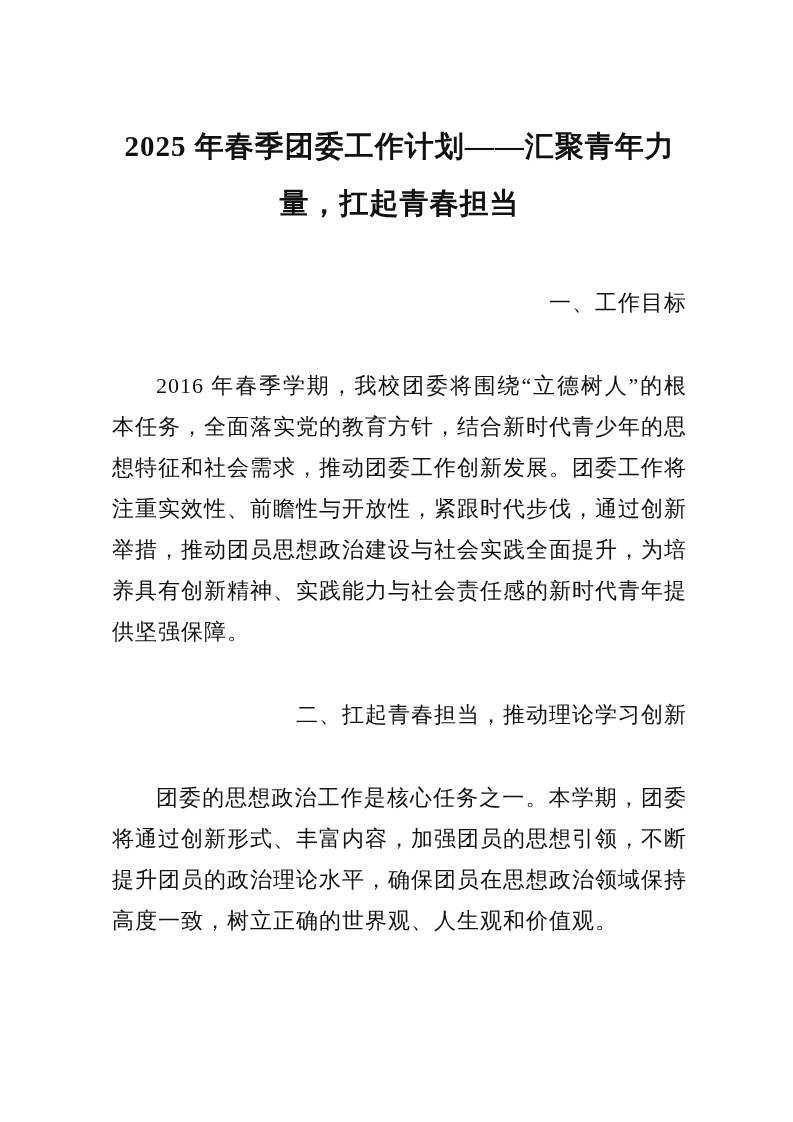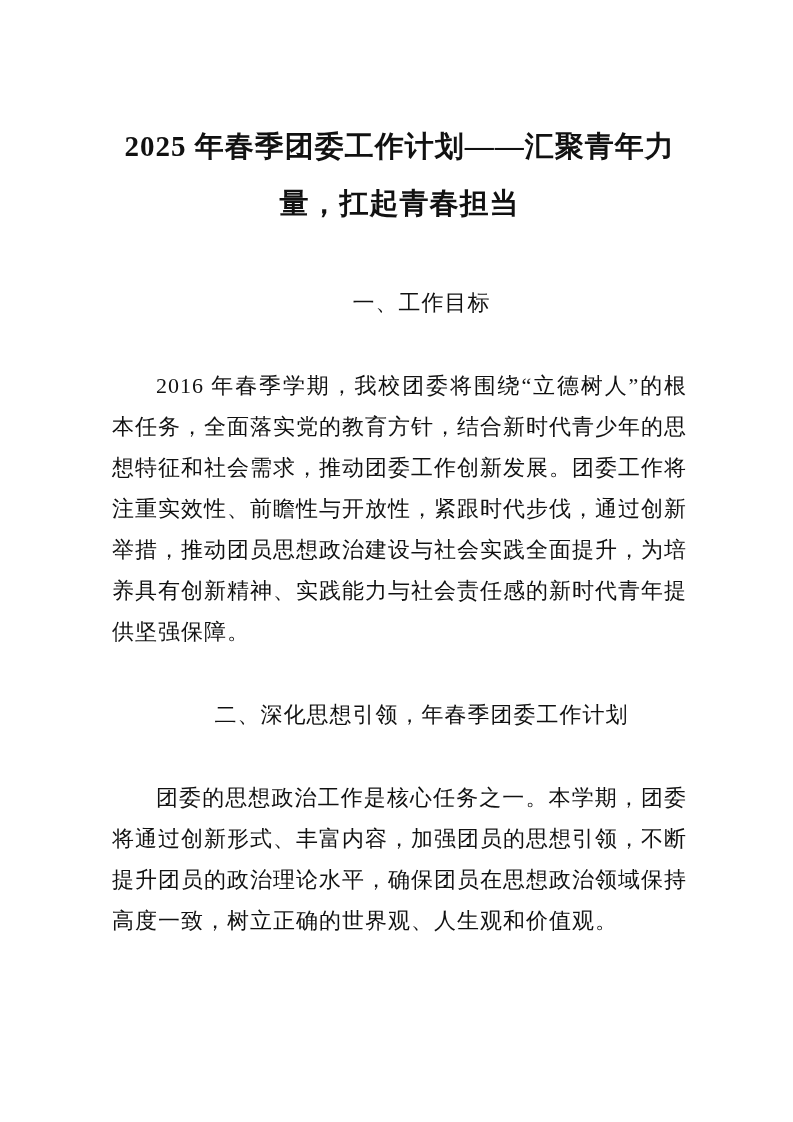--- a/index.html
+++ b/index.html
@@ -34,35 +34,35 @@
     font-size: 22px;
     font-weight: 400;
     line-height: 41px;
     margin: 42px 0 0 0;
     text-indent: 2em;
     text-align: justify;
     text-justify: inter-ideograph;
     letter-spacing: 1px;
   }
   .doc-heading {
-    text-align: center;
+    text-align: right;
   }
   .doc-subheading {
     text-align: left;
   }
 </style>
 </head>
 <body>
 
 <div class="page">
 
   <h1 class="doc-title">2025 年春季团委工作计划——汇聚青年力量，扛起青春担当</h1>
 
   <h2 class="doc-heading">一、工作目标</h2>
 
   <p class="doc-para">2016 年春季学期，我校团委将围绕“立德树人”的根本任务，全面落实党的教育方针，结合新时代青少年的思想特征和社会需求，推动团委工作创新发展。团委工作将注重实效性、前瞻性与开放性，紧跟时代步伐，通过创新举措，推动团员思想政治建设与社会实践全面提升，为培养具有创新精神、实践能力与社会责任感的新时代青年提供坚强保障。</p>
 
-  <h2 class="doc-heading">二、深化思想引领，年春季团委工作计划</h2>
+  <h2 class="doc-heading">二、扛起青春担当，推动理论学习创新</h2>
 
   <p class="doc-para">团委的思想政治工作是核心任务之一。本学期，团委将通过创新形式、丰富内容，加强团员的思想引领，不断提升团员的政治理论水平，确保团员在思想政治领域保持高度一致，树立正确的世界观、人生观和价值观。</p>
 
 
 </div>
 
 </body></html>

